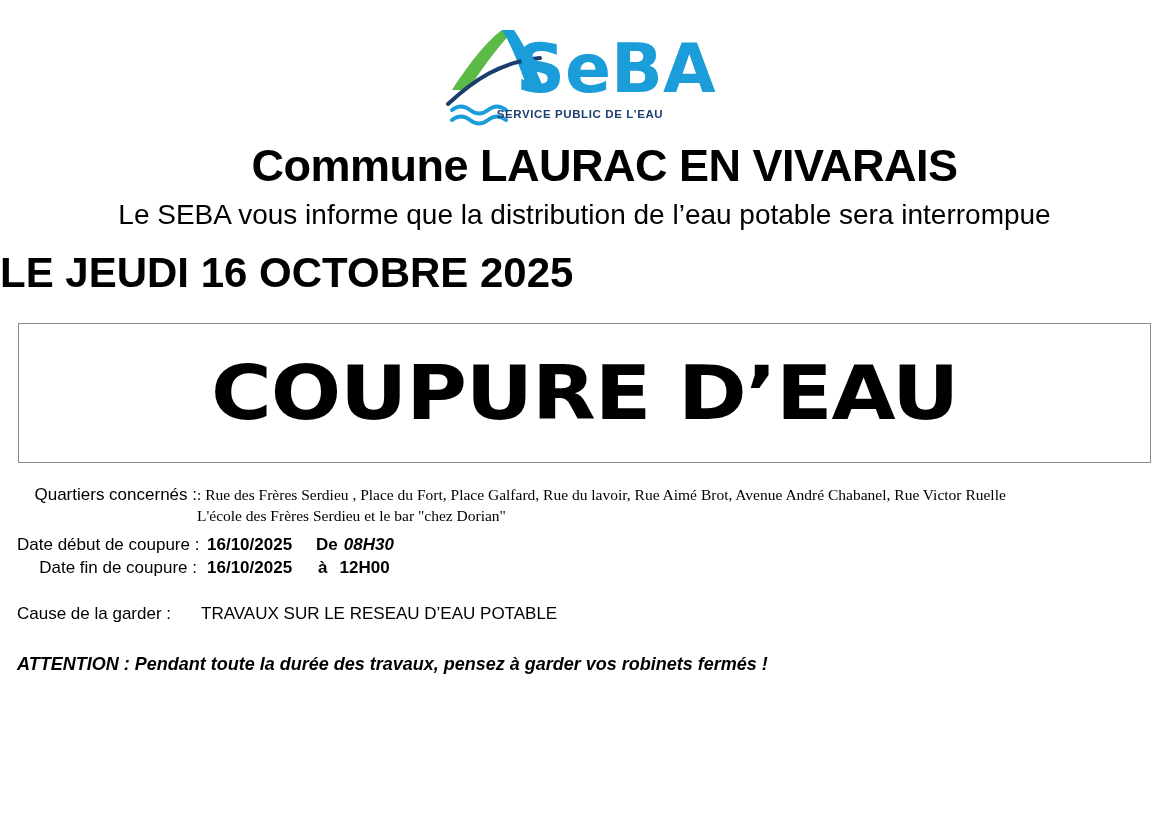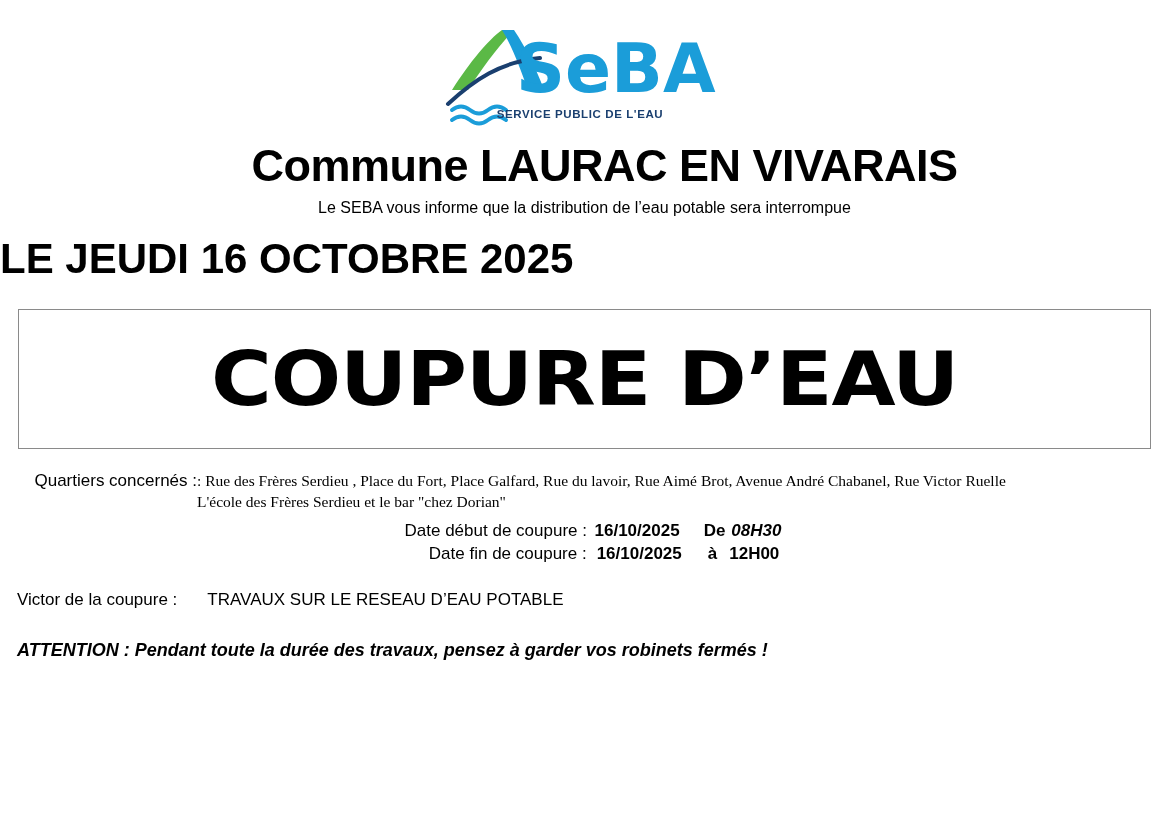--- a/index.html
+++ b/index.html
@@ -38,21 +38,21 @@
     text-align: center;
     font-size: 45px;
     font-weight: bold;
     letter-spacing: -0.5px;
     margin-top: 14px;
     line-height: 1.05;
     padding-left: 40px;
   }
   .subtitle {
     text-align: center;
-    font-size: 16px;
+    font-size: 28px;
     margin-top: 10px;
     font-weight: normal;
   }
   .date-title {
     text-align: left;
     font-size: 42px;
     font-weight: bold;
     margin-top: 18px;
     letter-spacing: 0px;
   }
@@ -98,21 +98,20 @@
   }
   .serif-small {
     font-family: "Liberation Serif", serif;
     font-size: 15.5px;
     line-height: 1.35;
   }
   .dates-row {
     display: flex;
     align-items: baseline;
     margin-bottom: 3px;
-    justify-content: center;
   }
   .date-val {
     font-weight: bold;
     margin-left: 10px;
   }
   .time-val {
     font-weight: bold;
     margin-left: 24px;
   }
   .time-sep {
@@ -193,18 +192,18 @@
   </div>
 
   <div class="dates-row">
     <div class="label label-w">Date fin de coupure :</div>
     <div class="date-val">16/10/2025</div>
     <div class="time-sep">à</div>
     <div class="date-val" style="margin-left:12px;">12H00</div>
   </div>
 
   <div class="cause-block" style="padding-left:-0px;">
-    <div class="cause-label">Victor de la coupure :</div>
+    <div class="cause-label">Cause de la garder :</div>
     <div class="cause-value">TRAVAUX SUR LE RESEAU D’EAU POTABLE</div>
   </div>
 
   <div class="attention">ATTENTION : Pendant toute la durée des travaux, pensez à garder vos robinets fermés !</div>
 </div>
 
 </body></html>

